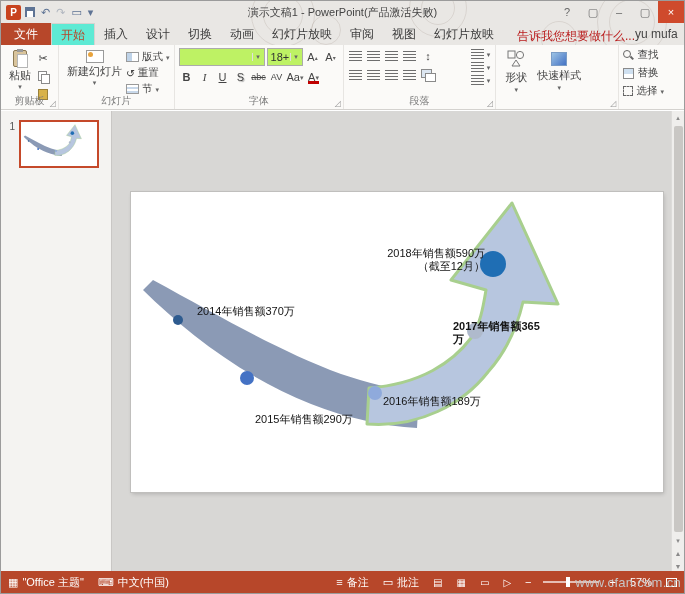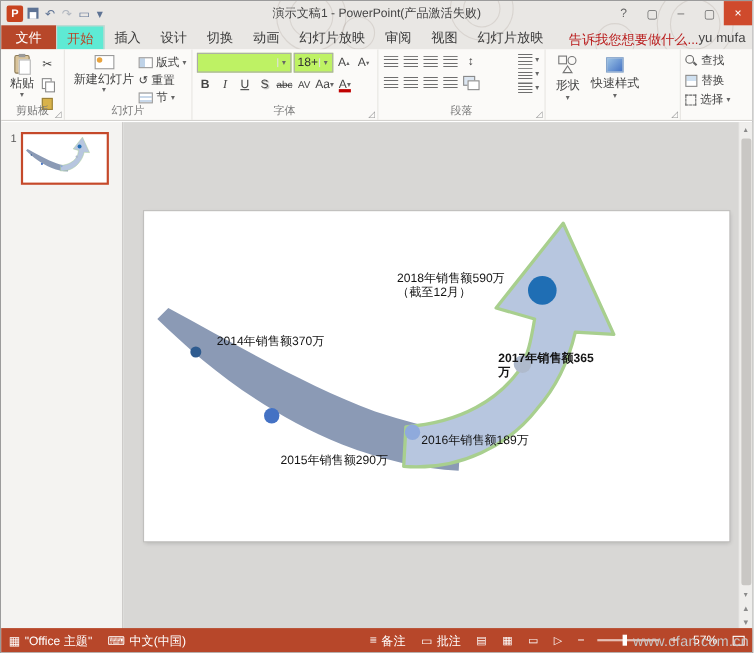--- a/index.html
+++ b/index.html
@@ -92,21 +92,21 @@
   .thumb-wrap { display:flex; align-items:flex-start; padding-left:4px; }
   .thumb-num { font-size:10px; color:#555; margin:1px 4px 0 0; width:10px; text-align:right; }
   .thumb { width:80px; height:48px; border:2px solid #c5492a; background:#fff; display:flex; align-items:center; justify-content:center; cursor:pointer; }
   .thumb svg { width:74px; height:42px; }
 
   #canvas { position:relative; flex:1; background:#d8d7d5; }
   #slide { position:absolute; left:19px; top:81px; width:532px; height:300px; background:#fff;
            box-shadow:0 0 0 1px #c0bfbd, 1px 2px 4px rgba(0,0,0,.18); }
   #slide svg.slide-svg { position:absolute; left:0; top:0; width:532px; height:300px; }
   .lbl { position:absolute; font-size:11px; line-height:13px; color:#141414; white-space:nowrap; }
-  .lbl.center { text-align:left; white-space:normal; }
+  .lbl.center { text-align:right; white-space:normal; }
 
   #vscroll { position:absolute; right:0; top:0; bottom:0; width:13px; background:#efeeec; border-left:1px solid #dddcda;
              display:flex; flex-direction:column; align-items:center; font-size:7px; color:#8a8a8a; }
   #vscroll .thumbbar { width:9px; flex:1; margin:2px 0; background:#c9c7c4; border-radius:2px; }
   #vscroll span { height:13px; display:flex; align-items:center; justify-content:center; width:100%; cursor:pointer; }
 
   
   #statusbar { position:absolute; left:0; bottom:0; width:100%; height:22px; background:#b7472a; color:#fff;
                display:flex; align-items:center; font-size:11px; }
   #statusbar .itm { padding:0 7px; display:flex; align-items:center; gap:4px; white-space:nowrap; cursor:pointer; height:100%; }

